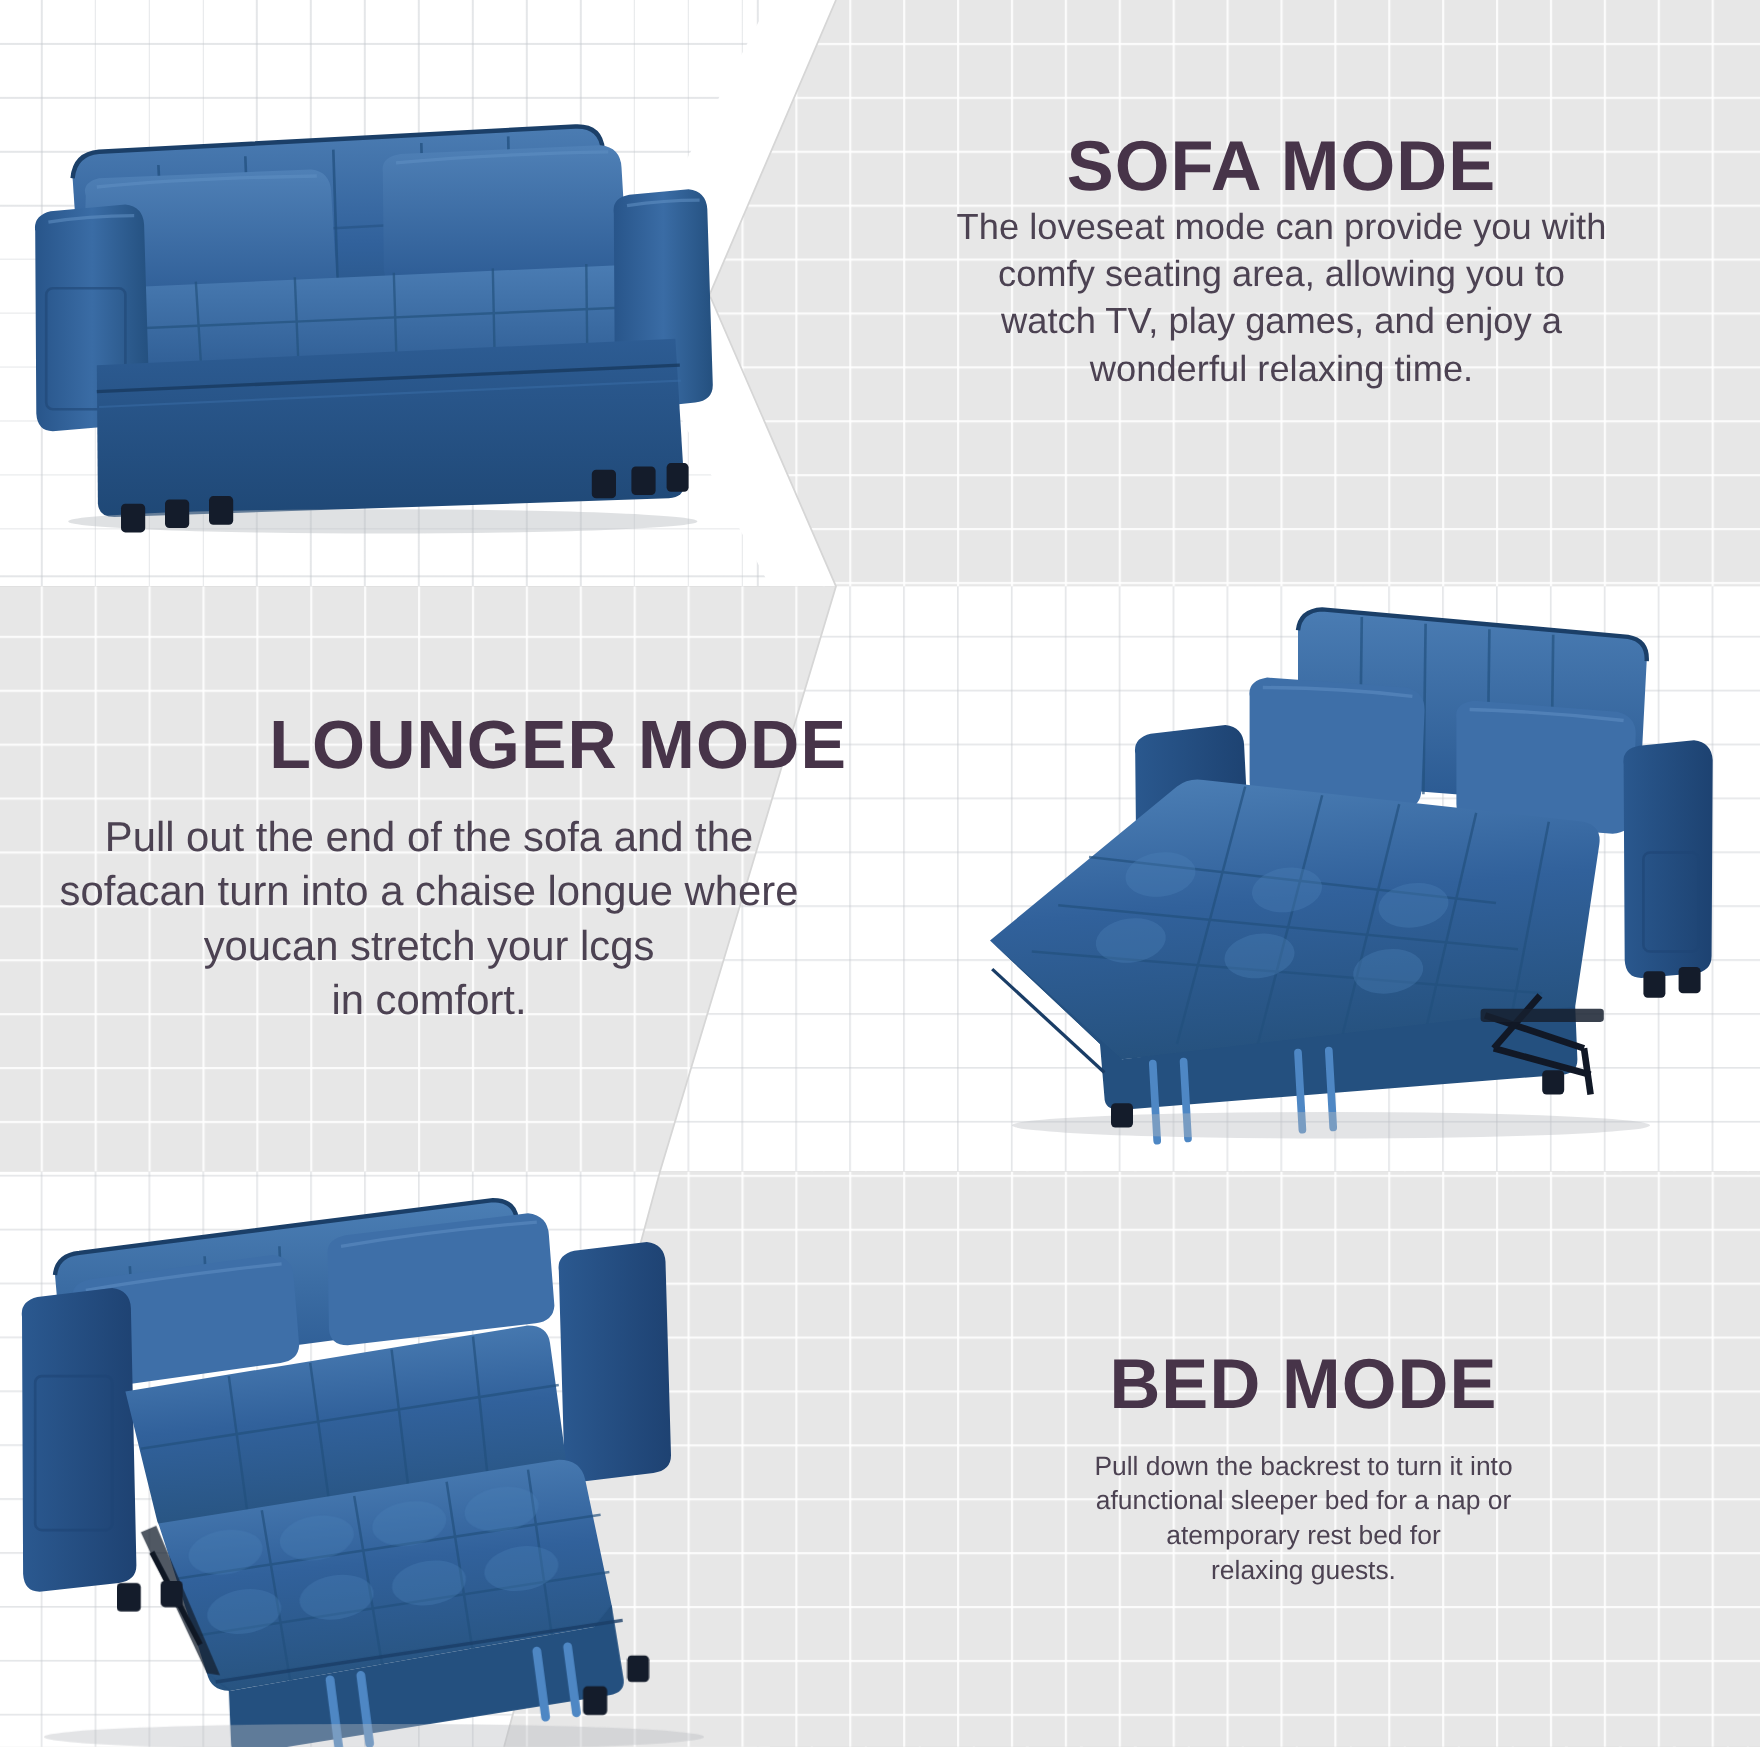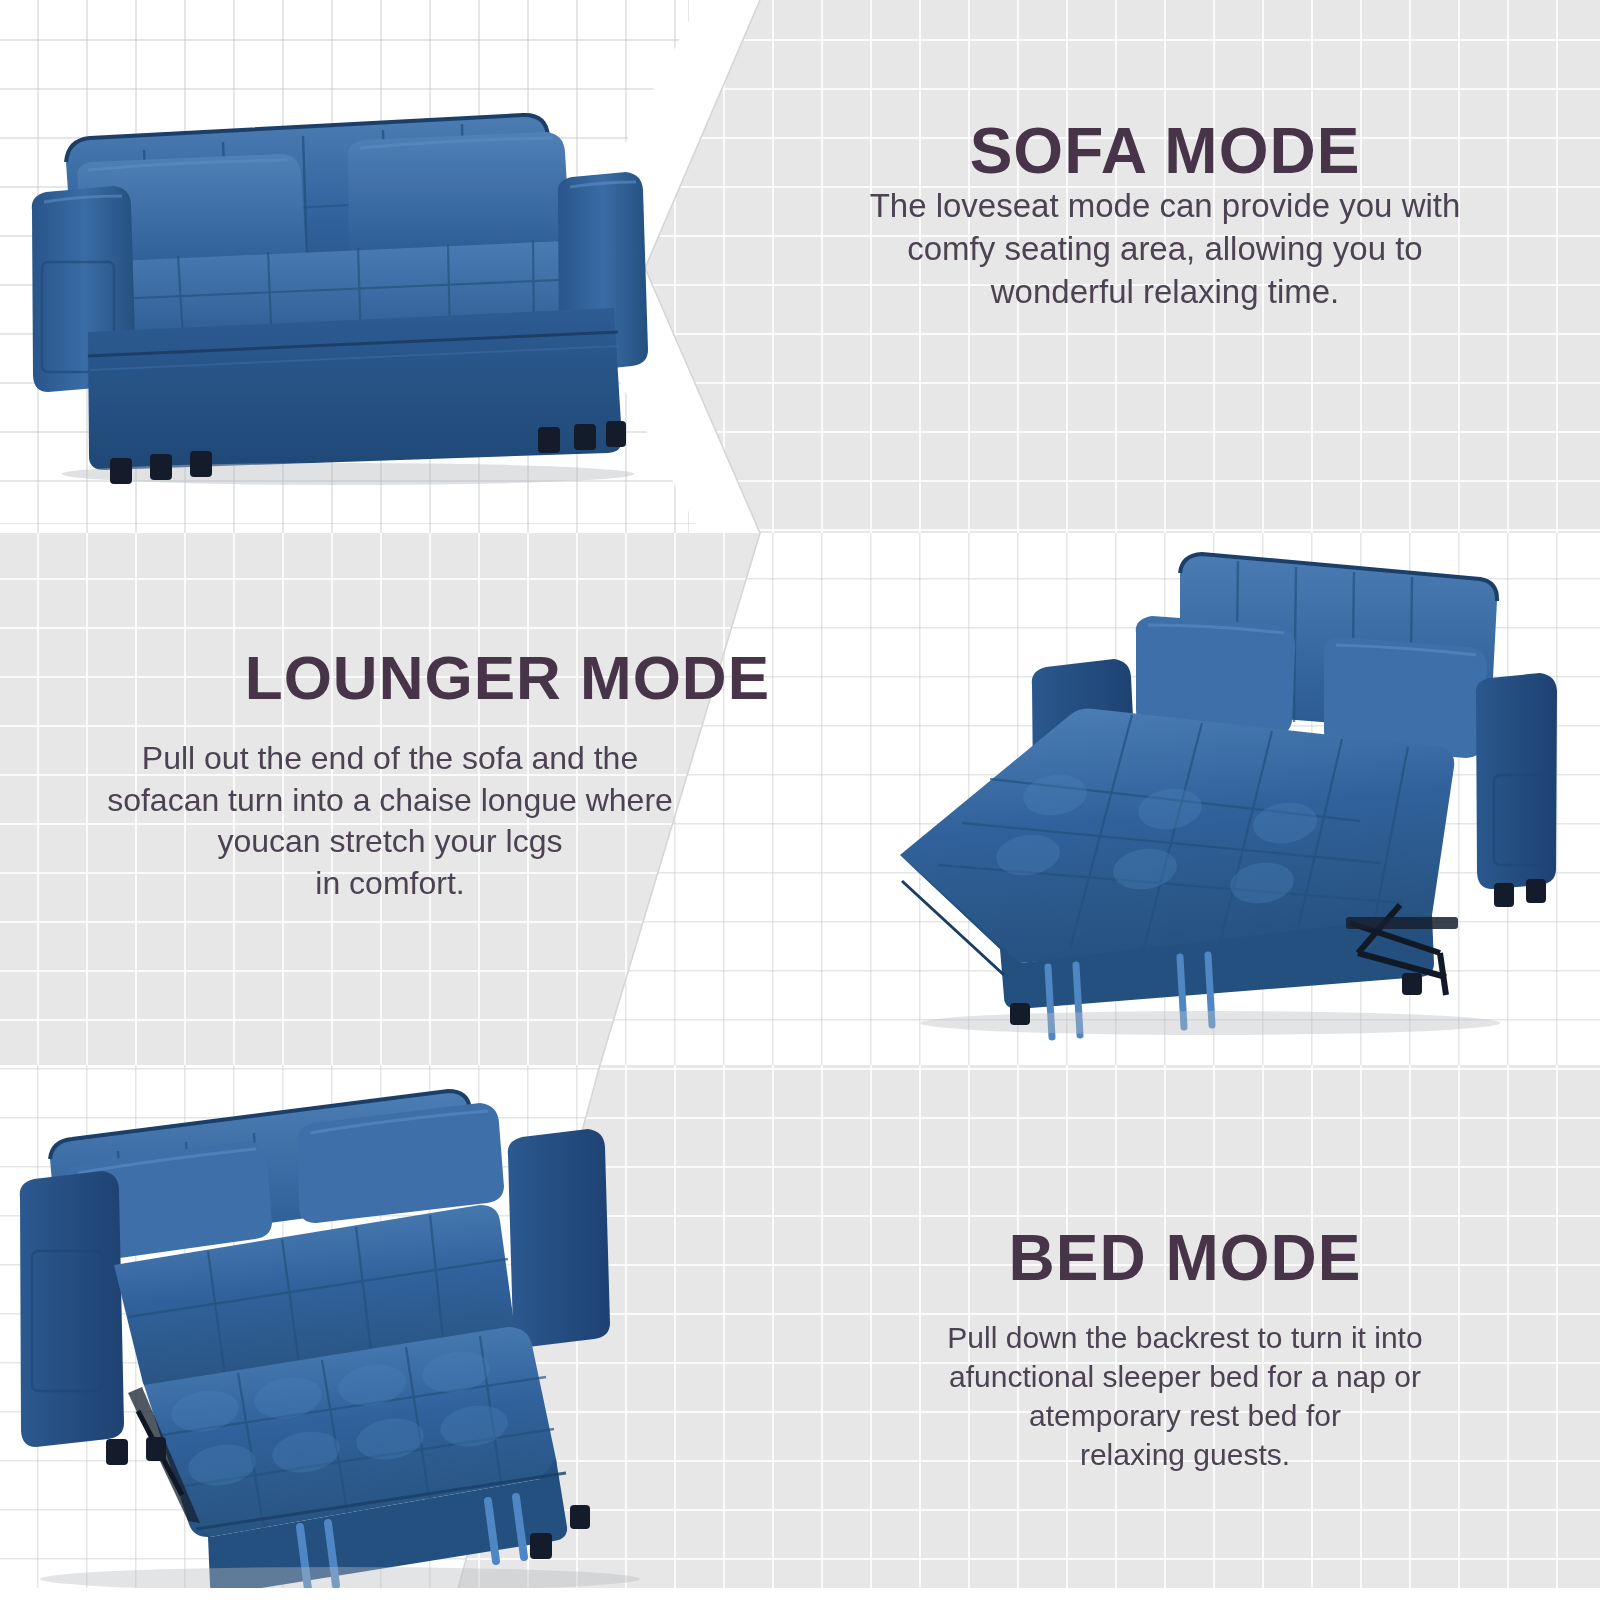--- a/index.html
+++ b/index.html
@@ -50,25 +50,25 @@
     font-weight:400;
   }
   .body-copy div{white-space:nowrap;}
 
   #sofa-text{left:770px;top:118px;width:790px;}
   #sofa-text .heading{font-size:64px;}
   #sofa-text .body-copy{font-size:33px;}
 
   #lounger-text{left:10px;top:645px;width:760px;}
   #lounger-text .heading{font-size:62px;text-align:right;}
-  #lounger-text .body-copy{font-size:32px;margin-top:28px;}
+  #lounger-text .body-copy{font-size:38px;margin-top:28px;}
 
   #bed-text{left:800px;top:1185px;width:770px;}
   #bed-text .heading{font-size:64px;margin-top:40px;}
-  #bed-text .body-copy{font-size:30px;margin-top:26px;}
+  #bed-text .body-copy{font-size:24px;margin-top:26px;}
 
   
   .sofa-wrap{position:absolute;}
   .sofa-wrap svg{display:block;width:100%;height:100%;}
   #sofa-img{left:18px;top:70px;width:640px;height:420px;}
   #lounger-img{left:880px;top:525px;width:680px;height:520px;}
   #bed-img{left:10px;top:1055px;width:700px;height:540px;}
 </style>
 </head>
 <body>
@@ -404,20 +404,21 @@
         <rect x="560" y="450" width="20" height="24" rx="4"></rect>
       </g>
     </svg>
   </div>
 
   <div class="txt" id="sofa-text">
     <div class="heading">SOFA MODE</div>
     <div class="body-copy">
       <div>The loveseat mode can provide you with</div>
       <div>comfy seating area, allowing you to</div>
+      <div>watch TV, play games, and enjoy a</div>
       <div>wonderful relaxing time.</div>
     </div>
   </div>
 
   <div class="txt" id="lounger-text">
     <div class="heading">LOUNGER MODE</div>
     <div class="body-copy">
       <div>Pull out the end of the sofa and the</div>
       <div>sofacan turn into a chaise longue where</div>
       <div>youcan stretch your lcgs</div>

